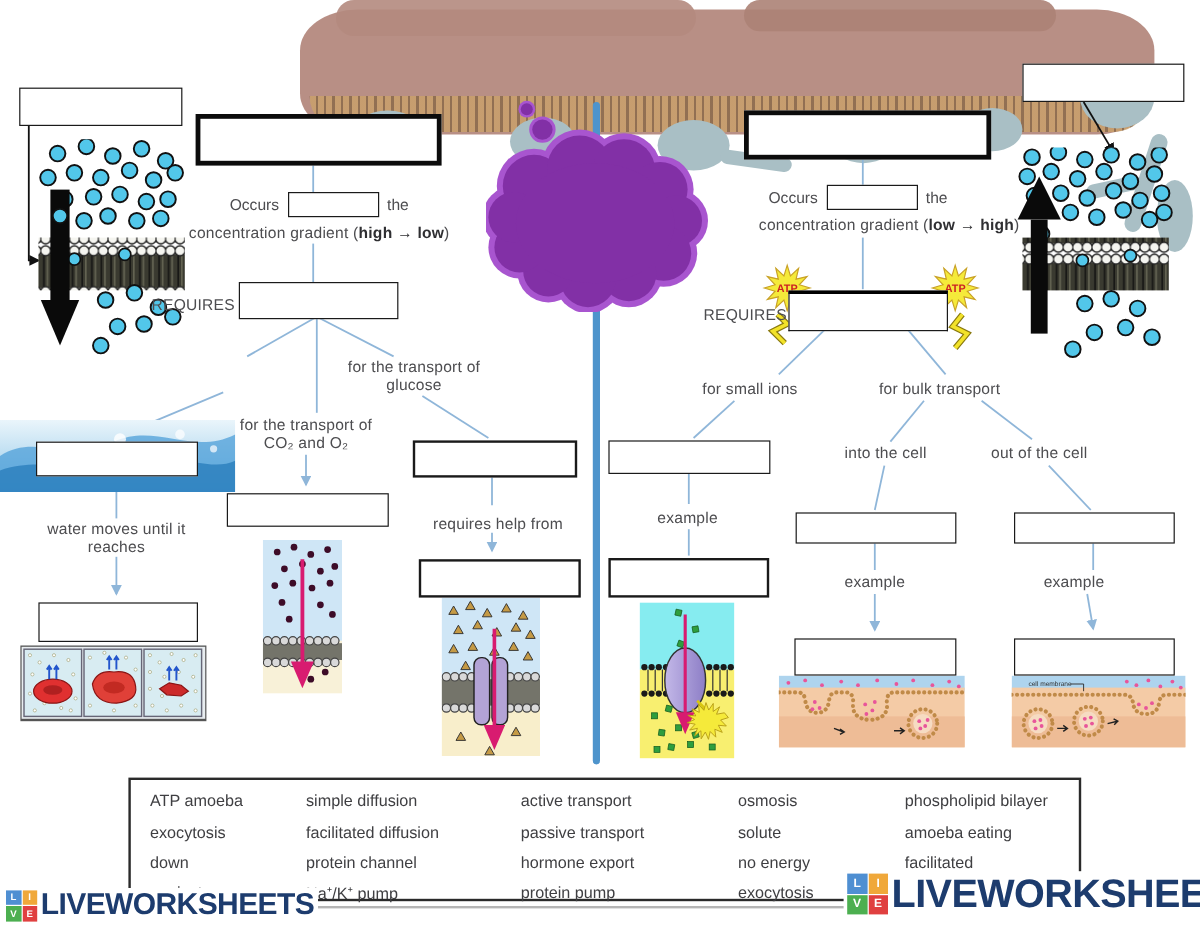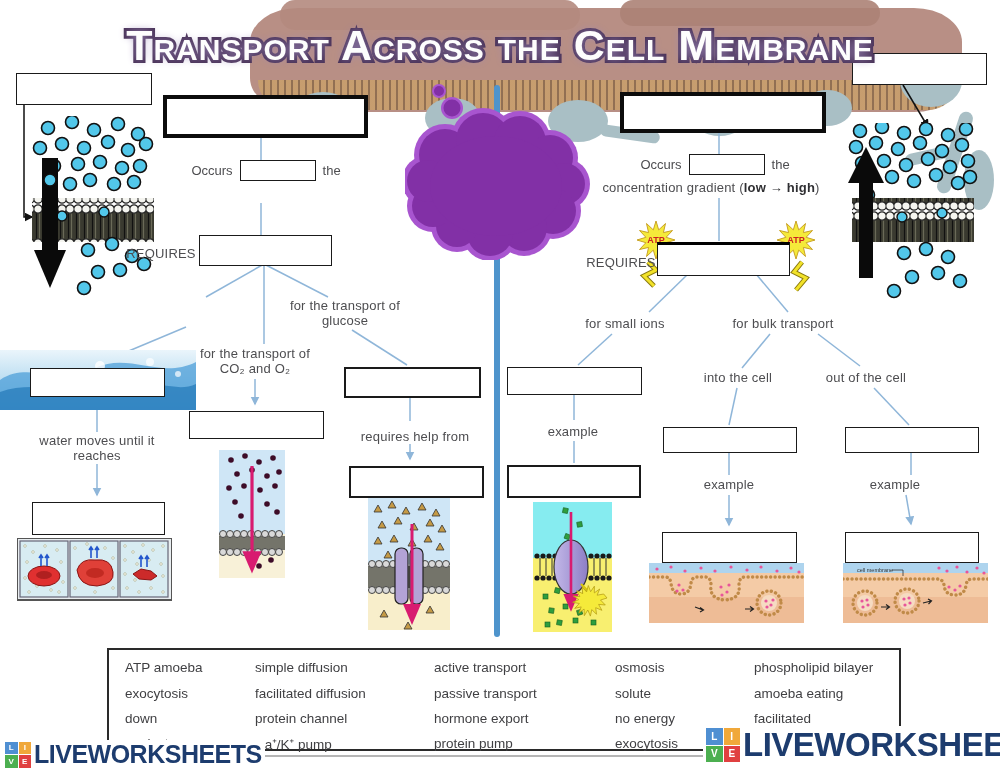--- a/index.html
+++ b/index.html
@@ -67,21 +67,20 @@
   <div class="art blob" style="left:425px;top:98px;width:55px;height:40px;"></div>
   <div class="art blob" style="left:548px;top:100px;width:60px;height:42px;"></div>
   <div class="art blob" style="left:692px;top:96px;width:55px;height:40px;"></div>
   <div class="art blob" style="left:802px;top:90px;width:50px;height:36px;"></div>
   <div class="art blob" style="left:900px;top:55px;width:62px;height:52px;"></div>
   <div class="art tube" style="left:948px;top:110px;width:14px;height:85px;transform:rotate(18deg);"></div>
   <div class="art tube" style="left:905px;top:150px;width:46px;height:12px;transform:rotate(-12deg);"></div>
   <div class="art tube" style="left:600px;top:128px;width:60px;height:12px;transform:rotate(8deg);"></div>
   <div class="art blob" style="left:964px;top:150px;width:30px;height:60px;"></div>
 
-  <div id="title">Transport Across the Cell Membrane</div>
 
   <div id="divider"></div>
 
   <svg style="position:absolute;z-index:1;left:0;top:0;" width="1000" height="772">
     <defs>
       <marker id="ab" markerWidth="8" markerHeight="8" refX="5" refY="3" orient="auto">
         <path d="M0,0L6,3L0,6z" fill="#8fb6d9"></path>
       </marker>
       <marker id="ak" markerWidth="8" markerHeight="8" refX="5" refY="3" orient="auto">
         <path d="M0,0L6,3L0,6z" fill="#111"></path>
@@ -138,26 +137,29 @@
   <div class="bbox" style="left:845px;top:427px;width:132px;height:24px;"></div>
   <div class="bbox" style="left:662px;top:532px;width:133px;height:29px;"></div>
   <div class="bbox" style="left:845px;top:532px;width:132px;height:29px;"></div>
   <div class="bbox" style="left:852px;top:53px;width:133px;height:30px;"></div>
 
   <div class="occrow" style="left:150px;top:160px;width:232px;">
     <span style="font-size:13px;">Occurs</span>
     <span class="inbox"></span>
     <span style="font-size:13px;">the</span>
   </div>
+  <div class="lbl" style="left:135px;top:187px;width:262px;">
+    <span>concentration gradient (</span><b class="grad">high → low</b><span>)</span>
+  </div>
   <div class="occrow" style="left:600px;top:154px;width:230px;">
     <span style="font-size:13px;">Occurs</span>
     <span class="inbox"></span>
     <span style="font-size:13px;">the</span>
   </div>
-  <div class="lbl" style="left:585px;top:181px;width:252px;">
+  <div class="lbl" style="left:585px;top:181px;width:252px;padding-left:30px;">
     <span>concentration gradient (</span><b class="grad">low → high</b><span>)</span>
   </div>
 
   <div class="lbl" style="left:126px;top:247px;width:70px;">REQUIRES</div>
   <div class="lbl" style="left:586px;top:256px;width:70px;">REQUIRES</div>
   <div class="lbl" style="left:190px;top:347px;width:130px;">for the transport of CO₂ and O₂</div>
   <div class="lbl" style="left:285px;top:299px;width:120px;">for the transport of glucose</div>
   <div class="lbl" style="left:37px;top:434px;width:120px;">water moves until it reaches</div>
   <div class="lbl" style="left:350px;top:430px;width:130px;">requires help from</div>
   <div class="lbl" style="left:575px;top:317px;width:100px;">for small ions</div>

